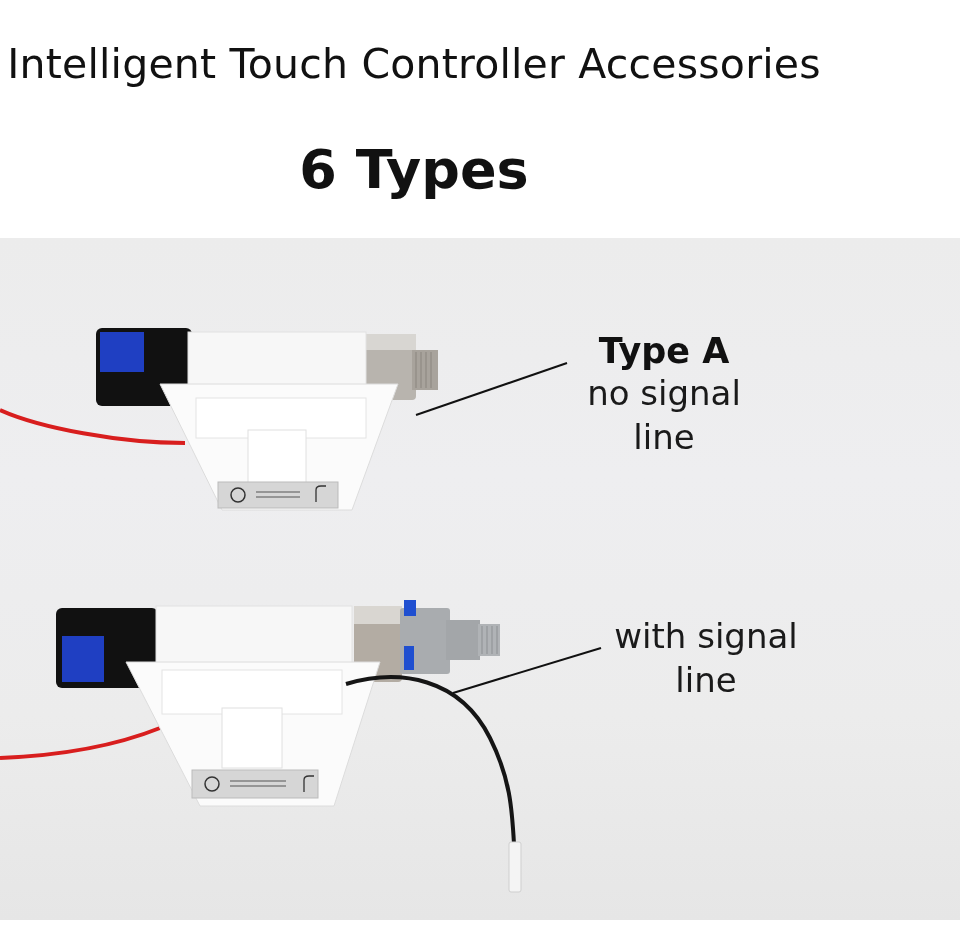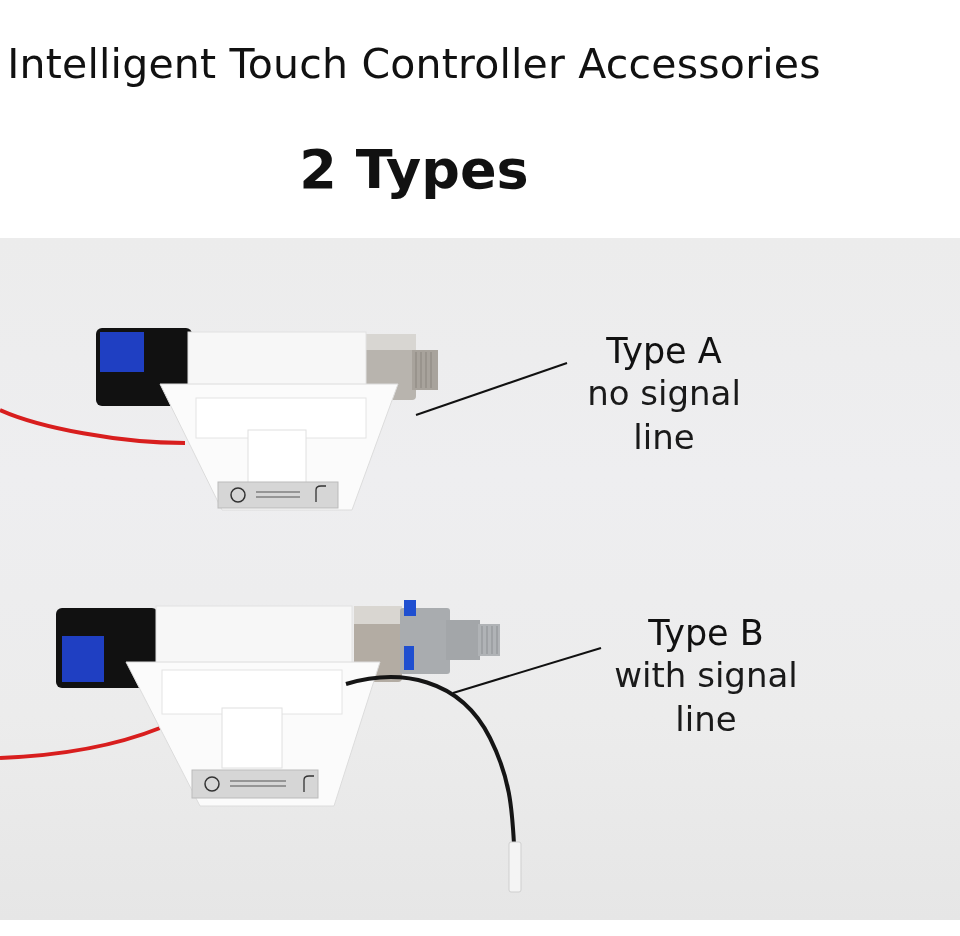--- a/index.html
+++ b/index.html
@@ -14,30 +14,30 @@
     }
     .title { top: 40px; font-size: 41px; font-weight: normal; letter-spacing: 0.2px; }
     .subtitle { top: 138px; font-size: 54px; font-weight: bold; }
     .photo {
       position: absolute; left: 0; top: 238px; width: 960px; height: 682px;
       background: linear-gradient(180deg, #ececec 0%, #eeeef0 35%, #ececec 70%, #e6e6e6 100%);
       overflow: hidden;
     }
     .photo svg { position: absolute; left: 0; top: 0; }
     .callout { position: absolute; text-align: center; color: #111; }
-    .callout .name { font-size: 35px; font-weight: 400; display: block; line-height: 1.1; }
+    .callout .name { font-size: 35px; font-weight: 700; display: block; line-height: 1.1; }
     .callout .desc { font-size: 34px; display: block; line-height: 1.3; color: #1a1a1a; }
     .callout-a { left: 560px; top: 94px; width: 208px; }
     .callout-b { left: 588px; top: 376px; width: 236px; }
   </style>
 </head>
 <body>
 
 <h1 class="heading title">Intelligent Touch Controller Accessories</h1>
-<h2 class="heading subtitle">2 Types</h2>
+<h2 class="heading subtitle">6 Types</h2>
 
 <div class="photo">
   <svg width="960" height="682" viewBox="0 0 960 682" xmlns="http://www.w3.org/2000/svg">
 
     <g>
 
       <path d="M0,172 C40,190 120,205 185,205" stroke="#d81e1e" stroke-width="4" fill="none"></path>
 
       <rect x="96" y="90" width="96" height="78" rx="6" fill="#111"></rect>
       <rect x="100" y="94" width="44" height="40" fill="#1f3fc2"></rect>
@@ -105,16 +105,15 @@
 
       <line x1="453" y1="455" x2="601" y2="410" stroke="#111" stroke-width="2"></line>
     </g>
   </svg>
 
   <div class="callout callout-a">
     <span class="name">Type A</span>
     <span class="desc">no signal line</span>
   </div>
   <div class="callout callout-b">
-    <span class="name">Type B</span>
     <span class="desc">with signal line</span>
   </div>
 </div>
 
 </body></html>

